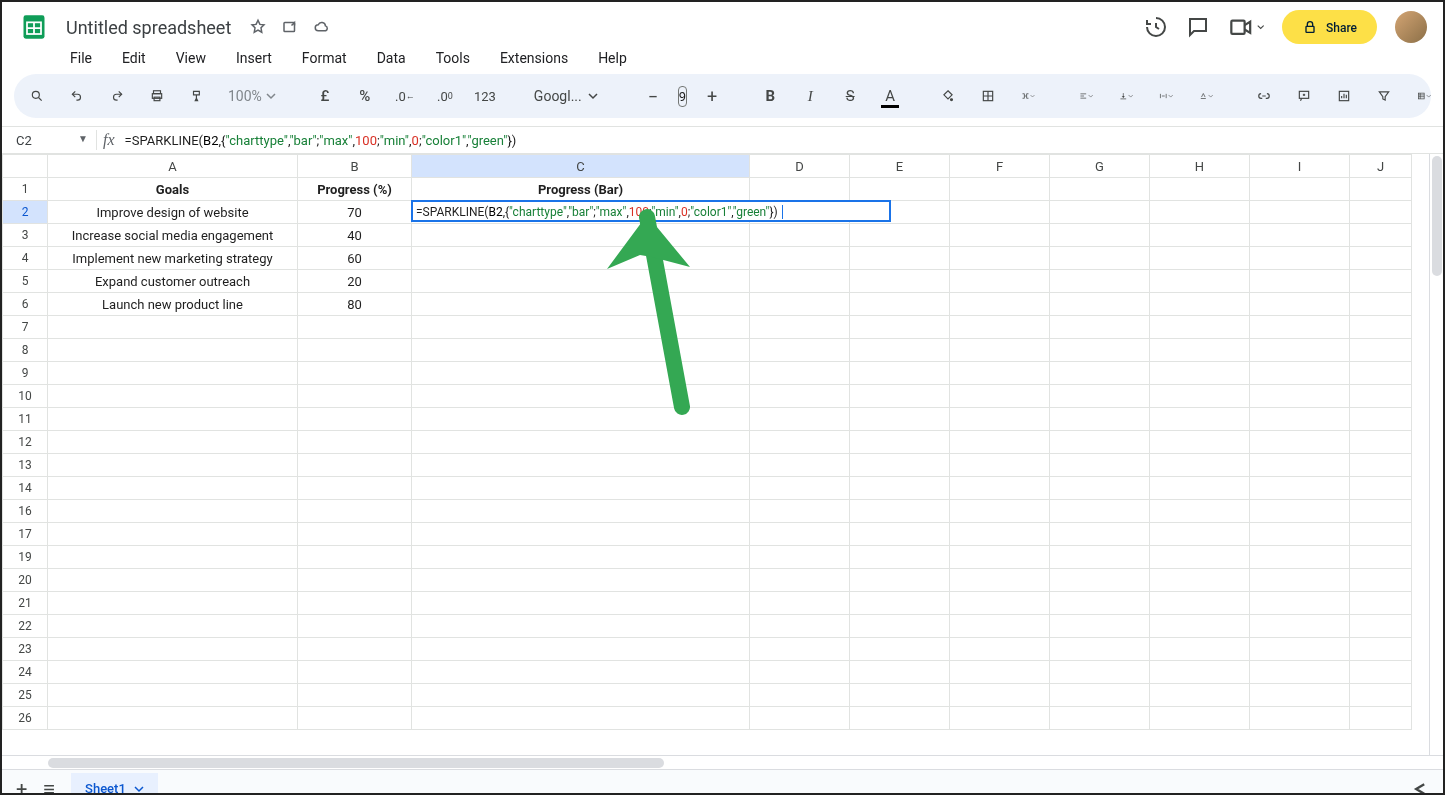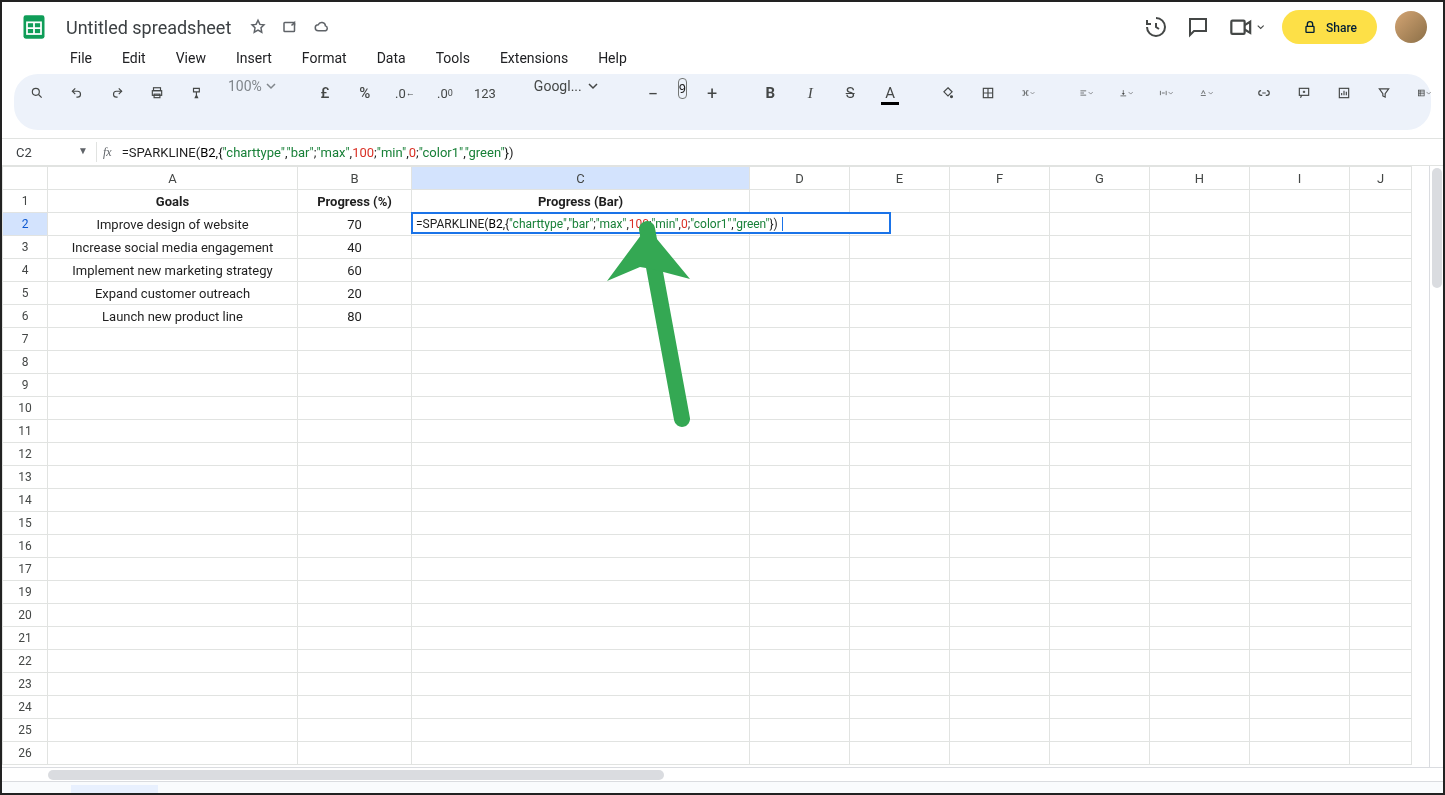--- a/index.html
+++ b/index.html
@@ -16,36 +16,36 @@
 .icon-btn { width:24px; height:24px; color:#444746; cursor:pointer; display:flex; align-items:center; justify-content:center; }
 .share-btn { background:#fde047; color:#001d35; border-radius:40px; padding:9px 20px; display:flex; align-items:flex-end; gap:8px; font-size:12px; font-weight:500; cursor:pointer; }
 .avatar { width:32px; height:32px; border-radius:50%; background:linear-gradient(135deg,#d4a574,#8b6f47); }
 
 
 .menu-bar { display:flex; align-items:center; padding:4px 0 6px 60px; gap:14px; height:30px; }
 .menu-item { font-size:14px; color:#202124; padding:4px 8px; border-radius:4px; cursor:pointer; }
 
 
 .toolbar-wrap { padding:0 12px 8px 12px; }
-.toolbar { background:#edf2fa; border-radius:24px; padding:4px 8px; display:flex; align-items:flex-start; gap:10px; height:56px; }
+.toolbar { background:#edf2fa; border-radius:24px; padding:4px 8px; display:flex; align-items:center; gap:10px; height:44px; }
 .tb-btn { padding:6px 8px; color:#444746; cursor:pointer; display:flex; align-items:center; justify-content:center; min-width:30px; height:30px; border-radius:4px; }
 .tb-sep { width:1px; height:22px; background:#c7c7c7; margin:0 4px; }
 .zoom-sel { font-size:14px; color:#80868b; padding:0 6px; display:flex; align-items:center; gap:4px; }
 .font-sel { font-size:14px; color:#444746; padding:0 6px; display:flex; align-items:center; gap:6px; min-width:82px; }
 .font-size-box { border:1px solid #747775; border-radius:4px; padding:2px 0; width:30px; text-align:center; font-size:13px; color:#1f1f1f; }
 .tb-text-color { position:relative; }
 .tb-text-color::after { content:""; position:absolute; bottom:3px; left:6px; right:6px; height:3px; background:#000; }
 .tb-collapse { margin-left:auto; }
 
 
 .formula-row { display:flex; align-items:center; border-top:1px solid #e1e3e1; border-bottom:1px solid #e1e3e1; height:28px; padding:0 0 0 6px; }
 .name-box { width:88px; font-size:13px; color:#3c4043; padding:0 8px; display:flex; align-items:flex-start; justify-content:space-between; }
 .name-box .dd { color:#5f6368; font-size:10px; }
 .fx-sep { width:1px; height:20px; background:#e1e3e1; margin-right:6px; }
-.fx-icon { font-style:italic; font-family:serif; color:#5f6368; font-size:12px; margin-right:10px; }
+.fx-icon { font-style:italic; font-family:serif; color:#5f6368; font-size:16px; margin-right:10px; }
 .formula-text { font-family:"Roboto Mono",Consolas,monospace; font-size:13px; white-space:pre; }
 .fm-black { color:#1f1f1f; }
 .fm-orange { color:#000000; }
 .fm-green  { color:#188038; }
 .fm-red    { color:#d93025; }
 
 
 .grid-area { position:relative; height:calc(795px - 42px - 30px - 52px - 28px - 38px - 4px); overflow:hidden; }
 .grid { border-collapse:collapse; table-layout:fixed; }
 .grid th, .grid td { border:1px solid #e1e3e1; font-size:13px; color:#1f1f1f; height:23px; padding:0 4px; overflow:hidden; white-space:nowrap; }
@@ -502,33 +502,20 @@
           <td class="colD "></td>
           <td class="colE "></td>
           <td class="colF "></td>
           <td class="colG "></td>
           <td class="colH "></td>
           <td class="colI "></td>
           <td class="colJ "></td>
         </tr>
         <tr>
           <th class="rowh ">14</th>
-          <td class="colA "></td>
-          <td class="colB "></td>
-          <td class="colC "></td>
-          <td class="colD "></td>
-          <td class="colE "></td>
-          <td class="colF "></td>
-          <td class="colG "></td>
-          <td class="colH "></td>
-          <td class="colI "></td>
-          <td class="colJ "></td>
-        </tr>
-        <tr>
-          <th class="rowh ">15</th>
           <td class="colA "></td>
           <td class="colB "></td>
           <td class="colC "></td>
           <td class="colD "></td>
           <td class="colE "></td>
           <td class="colF "></td>
           <td class="colG "></td>
           <td class="colH "></td>
           <td class="colI "></td>
           <td class="colJ "></td>

